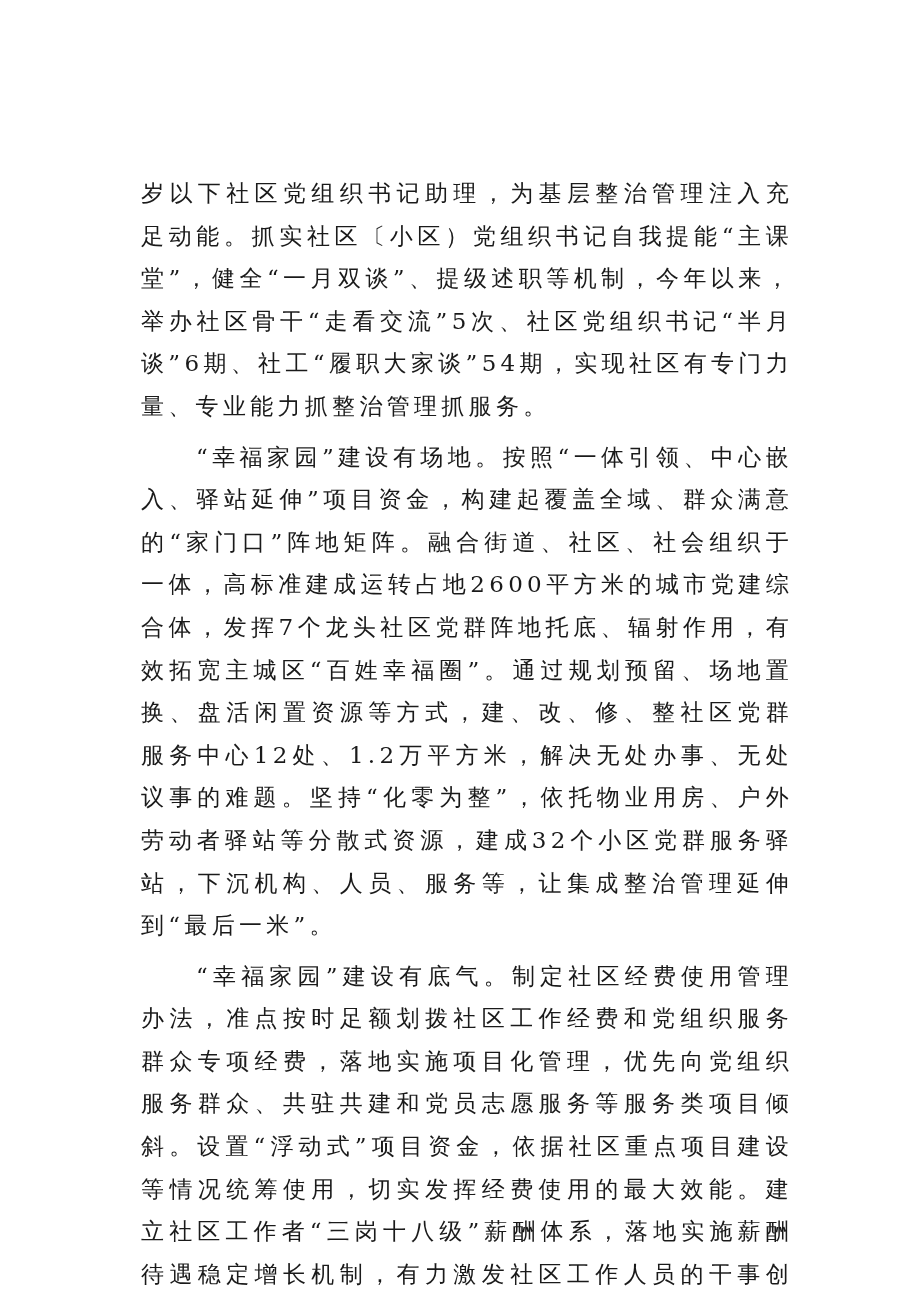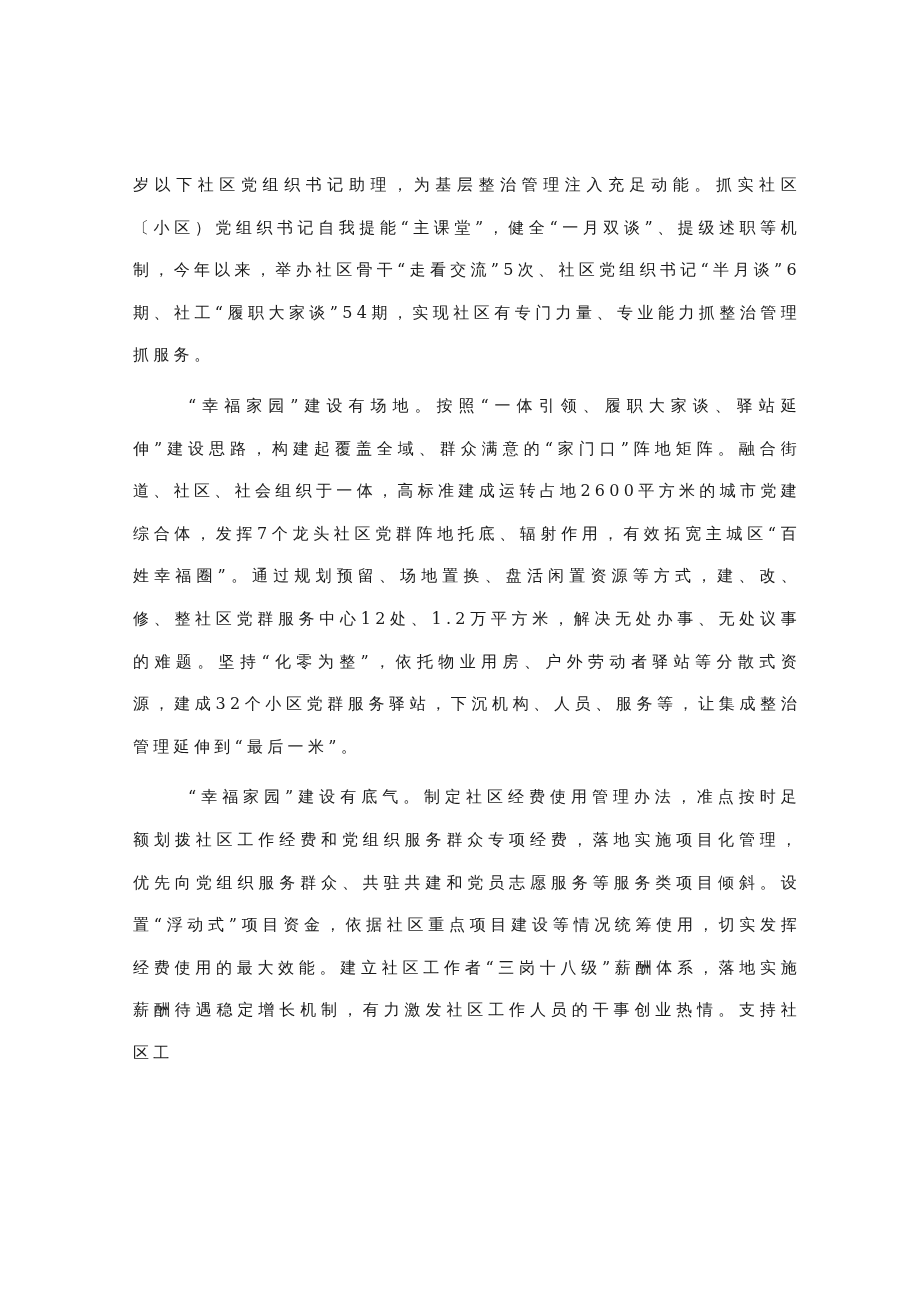--- a/index.html
+++ b/index.html
@@ -15,36 +15,36 @@
     font-family: "DejaVu Serif", "Liberation Serif", serif;
     color: #1a1a1a;
   }
   .page {
     position: absolute;
     left: 133px;
     top: 164px;
     width: 668px;
   }
   .para {
-    margin: 0;
-    font-size: 16px;
+    margin: 8px;
+    font-size: 23px;
     line-height: 42.6px;
     letter-spacing: 4.3px;
     text-align: justify;
     text-align-last: left;
     word-break: break-all;
     font-weight: normal;
   }
   .para.indent {
     text-indent: 55px;
   }
   .para + .para {
     margin-top: 8px;
   }
 </style>
 </head>
 <body>
 
 <div class="page">
   <p class="para">岁以下社区党组织书记助理，为基层整治管理注入充足动能。抓实社区〔小区）党组织书记自我提能“主课堂”，健全“一月双谈”、提级述职等机制，今年以来，举办社区骨干“走看交流”5次、社区党组织书记“半月谈”6期、社工“履职大家谈”54期，实现社区有专门力量、专业能力抓整治管理抓服务。</p>
-  <p class="para indent">“幸福家园”建设有场地。按照“一体引领、履职大家谈、驿站延伸”建设思路，构建起覆盖全域、群众满意的“家门口”阵地矩阵。融合街道、社区、社会组织于一体，高标准建成运转占地2600平方米的城市党建综合体，发挥7个龙头社区党群阵地托底、辐射作用，有效拓宽主城区“百姓幸福圈”。通过规划预留、场地置换、盘活闲置资源等方式，建、改、修、整社区党群服务中心12处、1.2万平方米，解决无处办事、无处议事的难题。坚持“化零为整”，依托物业用房、户外劳动者驿站等分散式资源，建成32个小区党群服务驿站，下沉机构、人员、服务等，让集成整治管理延伸到“最后一米”。</p>
+  <p class="para indent">“幸福家园”建设有场地。按照“一体引领、中心嵌入、驿站延伸”项目资金，构建起覆盖全域、群众满意的“家门口”阵地矩阵。融合街道、社区、社会组织于一体，高标准建成运转占地2600平方米的城市党建综合体，发挥7个龙头社区党群阵地托底、辐射作用，有效拓宽主城区“百姓幸福圈”。通过规划预留、场地置换、盘活闲置资源等方式，建、改、修、整社区党群服务中心12处、1.2万平方米，解决无处办事、无处议事的难题。坚持“化零为整”，依托物业用房、户外劳动者驿站等分散式资源，建成32个小区党群服务驿站，下沉机构、人员、服务等，让集成整治管理延伸到“最后一米”。</p>
   <p class="para indent">“幸福家园”建设有底气。制定社区经费使用管理办法，准点按时足额划拨社区工作经费和党组织服务群众专项经费，落地实施项目化管理，优先向党组织服务群众、共驻共建和党员志愿服务等服务类项目倾斜。设置“浮动式”项目资金，依据社区重点项目建设等情况统筹使用，切实发挥经费使用的最大效能。建立社区工作者“三岗十八级”薪酬体系，落地实施薪酬待遇稳定增长机制，有力激发社区工作人员的干事创业热情。支持社区工</p>
 </div>
 
 </body></html>

